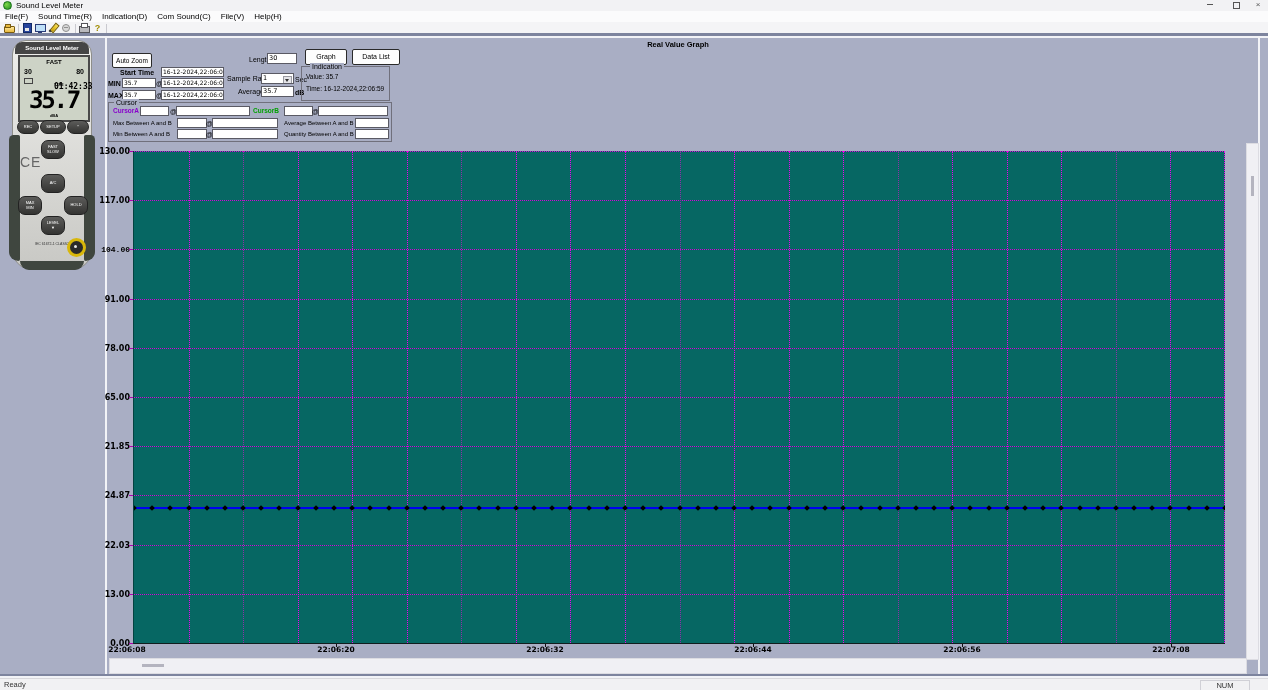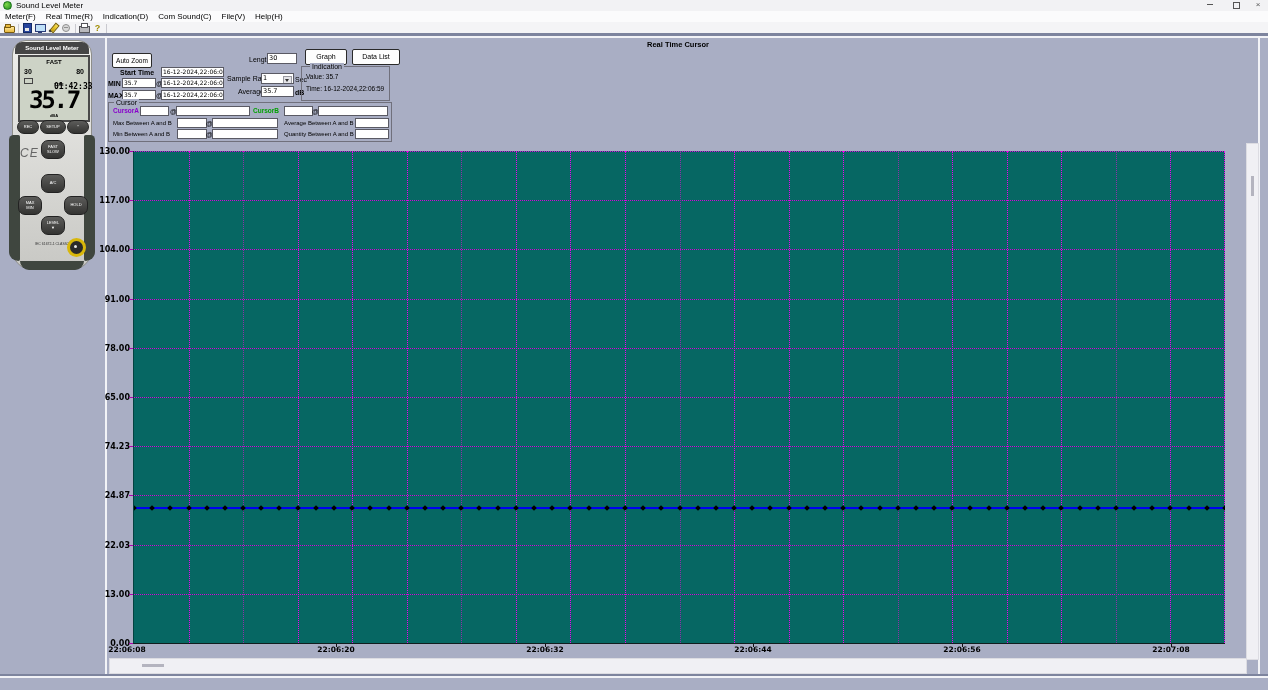--- a/index.html
+++ b/index.html
@@ -59,21 +59,21 @@
   .dv-batt{left:4px;top:21px;width:7px;height:4px;border:1px solid #444;}
   .dv-clock{left:0;top:25px;width:100%;text-align:center;font-size:8px;font-weight:bold;
             font-family:"DejaVu Sans Mono",monospace;}
   .dv-clock-sfx{font-size:4px;font-weight:bold;}
   .dv-value{left:0;top:31px;width:100%;text-align:center;font-size:24px;line-height:24px;font-weight:bold;
             font-family:"DejaVu Sans Mono",monospace;letter-spacing:-2px;transform:skewX(-3deg);}
   .dv-unit{left:0;top:56px;width:100%;text-align:center;font-size:4px;font-weight:bold;}
   .dv-key{background:linear-gradient(#5c5c5a,#343432);color:#fff;border-radius:7px;font-size:4px;
           line-height:1.1;display:flex;align-items:center;justify-content:center;text-align:center;
           white-space:pre-line;border:1px solid #222;}
-  .dv-ce{left:10px;top:106px;font-size:12px;color:#666;letter-spacing:1px;font-style:italic;}
+  .dv-ce{left:10px;top:114px;font-size:14px;color:#666;letter-spacing:1px;}
   .dv-cert{left:0;top:202px;width:84px;text-align:center;font-size:3.5px;color:#333;}
   .dv-power{left:57px;top:198px;width:13px;height:13px;border-radius:50%;border:3px solid #d8b70a;background:#2a2a2a;}
   .dv-power::after{content:"";position:absolute;left:4px;top:4px;width:3px;height:3px;border-radius:50%;background:#e8e8e8;}
   
   .lbl{position:absolute;font-size:7px;white-space:nowrap;}
   .fld{position:absolute;background:#fff;border:1px solid #5a5a64;font-size:6px;line-height:8px;
        padding:0 1px;white-space:nowrap;overflow:hidden;font-family:"DejaVu Sans",sans-serif;}
   .btn{position:absolute;background:#fdfdfd;border:1px solid #2a2a2a;border-radius:2px;font-size:7px;
        text-align:center;}
   .grp{position:absolute;border:1px solid #70707c;}
@@ -113,22 +113,22 @@
 
   <div class="titlebar">
     <div class="appicon"></div>
     <span>Sound Level Meter</span>
     <div class="wbtn" style="left:1200px;"><span class="mn"></span></div>
     <div class="wbtn" style="left:1226px;"><span class="sq"></span></div>
     <div class="wbtn" style="left:1248px;">×</div>
   </div>
 
   <div class="menubar" id="menubar">
-      <span class="menu-item">Meter(F)</span>
-      <span class="menu-item">Real Time(R)</span>
+      <span class="menu-item">File(F)</span>
+      <span class="menu-item">Sound Time(R)</span>
       <span class="menu-item">Indication(D)</span>
       <span class="menu-item">Com Sound(C)</span>
       <span class="menu-item">File(V)</span>
       <span class="menu-item">Help(H)</span>
     </div>
 
   <div class="toolbar" id="toolbar">
       <div class="tbicon i-open-file"></div>
       <div class="tbsep"></div>
       <div class="tbicon i-save"></div>
@@ -229,29 +229,29 @@
     <div class="lbl" style="left:175px;top:17px;font-size:6px;">Average Between A and B</div>
     <div class="fld" style="left:246px;top:15px;width:30px;height:8px;"></div>
     <div class="lbl" style="left:4px;top:28px;font-size:6px;">Min Between A and B</div>
     <div class="fld" style="left:68px;top:26px;width:26px;height:8px;"></div>
     <div class="lbl" style="left:97px;top:28px;font-size:6.5px;">@</div>
     <div class="fld" style="left:103px;top:26px;width:62px;height:8px;"></div>
     <div class="lbl" style="left:175px;top:28px;font-size:6px;">Quantity Between A and B</div>
     <div class="fld" style="left:246px;top:26px;width:30px;height:8px;"></div>
   </div>
 
-  <div class="graph-title">Real Time Cursor</div>
+  <div class="graph-title">Real Value Graph</div>
   <div id="ylabels">
       <div class="ylab" style="left: 90px; top: 147px;">130.00</div>
       <div class="ylab" style="left: 90px; top: 196px;">117.00</div>
-      <div class="ylab" style="left: 90px; top: 245px;">104.00</div>
+      <div class="ylab" style="left: 90px; top: 245px; font-family: Liberation Mono, monospace;">104.00</div>
       <div class="ylab" style="left: 90px; top: 295px;">91.00</div>
       <div class="ylab" style="left: 90px; top: 344px;">78.00</div>
       <div class="ylab" style="left: 90px; top: 393px;">65.00</div>
-      <div class="ylab" style="left: 90px; top: 442px;">74.23</div>
+      <div class="ylab" style="left: 90px; top: 442px;">21.85</div>
       <div class="ylab" style="left: 90px; top: 491px;">24.87</div>
       <div class="ylab" style="left: 90px; top: 541px;">22.03</div>
       <div class="ylab" style="left: 90px; top: 590px;">13.00</div>
       <div class="ylab" style="left: 90px; top: 639px;">0.00</div>
     </div>
   <div id="yticks">
       <div class="ytick" style="left: 129px; top: 151px;"></div>
       <div class="ytick" style="left: 129px; top: 200px;"></div>
       <div class="ytick" style="left: 129px; top: 249px;"></div>
       <div class="ytick" style="left: 129px; top: 299px;"></div>
@@ -373,14 +373,18 @@
       <div class="xtick" style="left: 1171px;"></div>
     </div>
 
   <div class="vscroll">
       <div class="vthumb"></div>
     </div>
   <div class="hscroll">
       <div class="hthumb"></div>
     </div>
 
+  <div class="statusbar">
+    <span style="position:absolute;left:4px;top:1px;">Ready</span>
+    <span class="num-cell">NUM</span>
+  </div>
 
 </div>
 
 </body></html>

